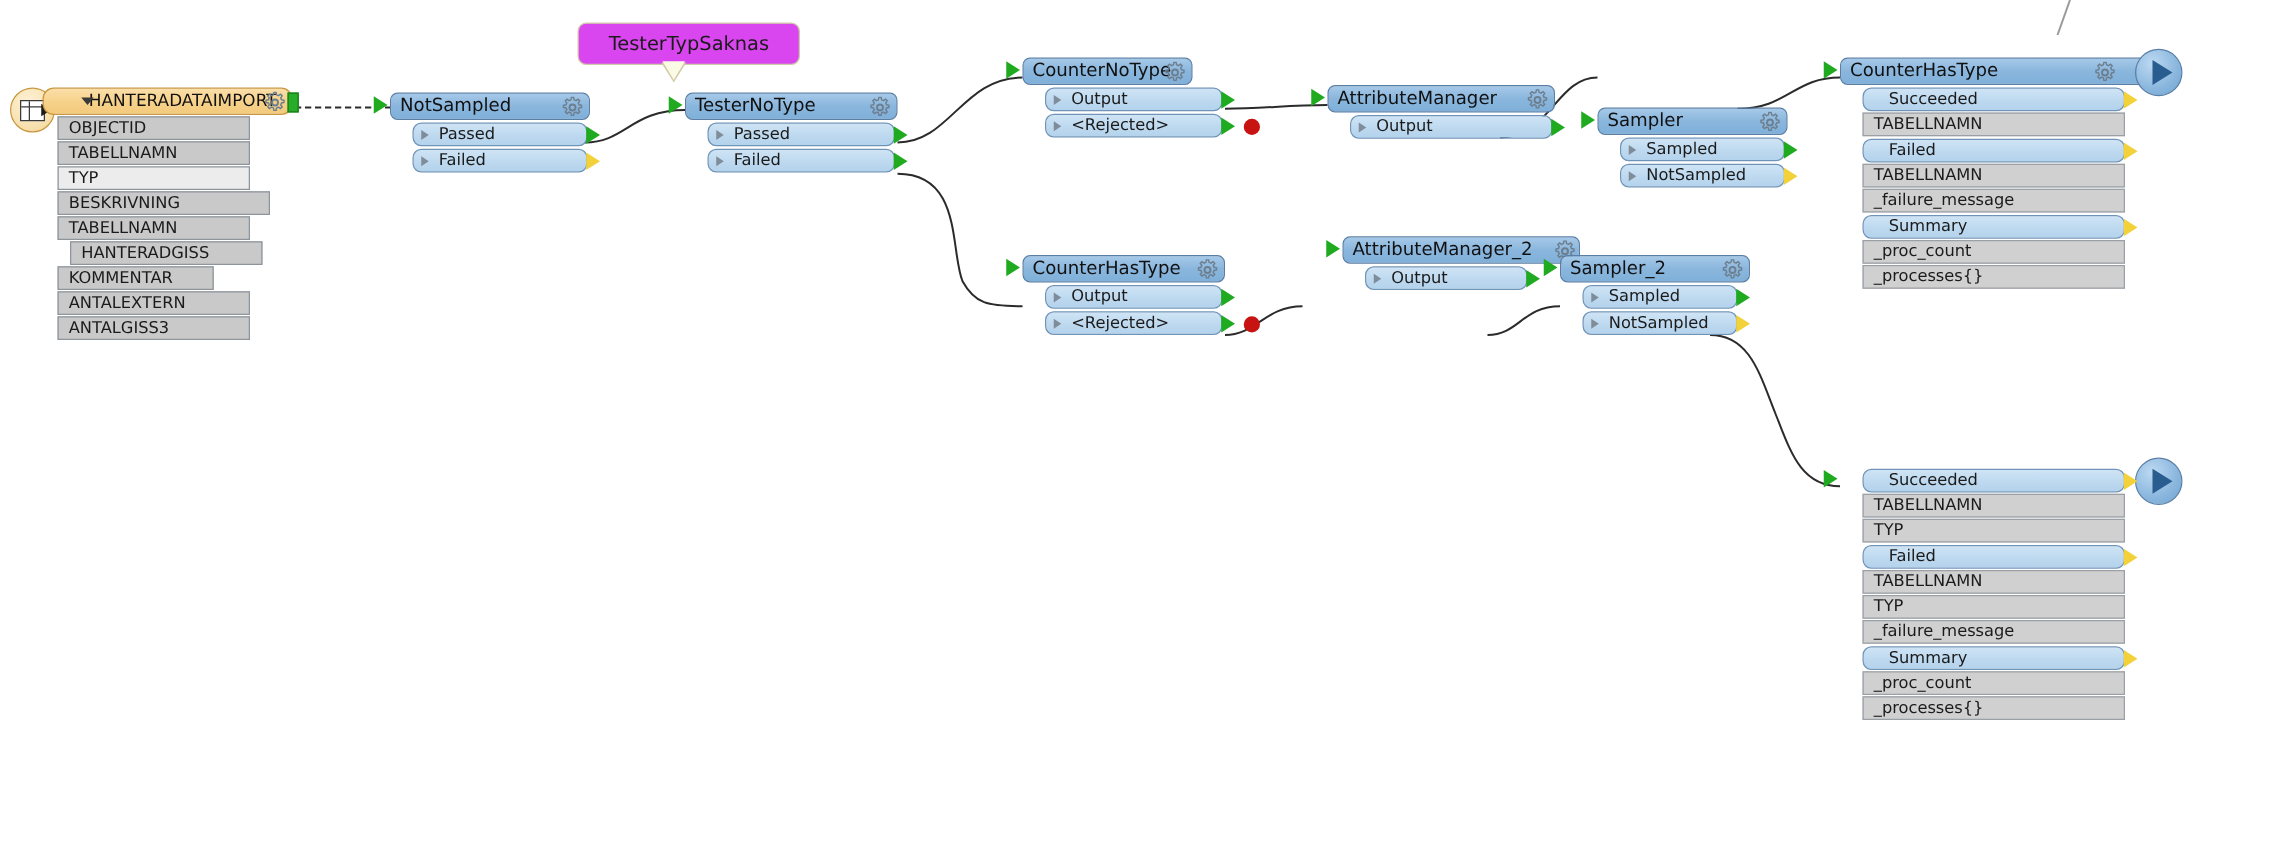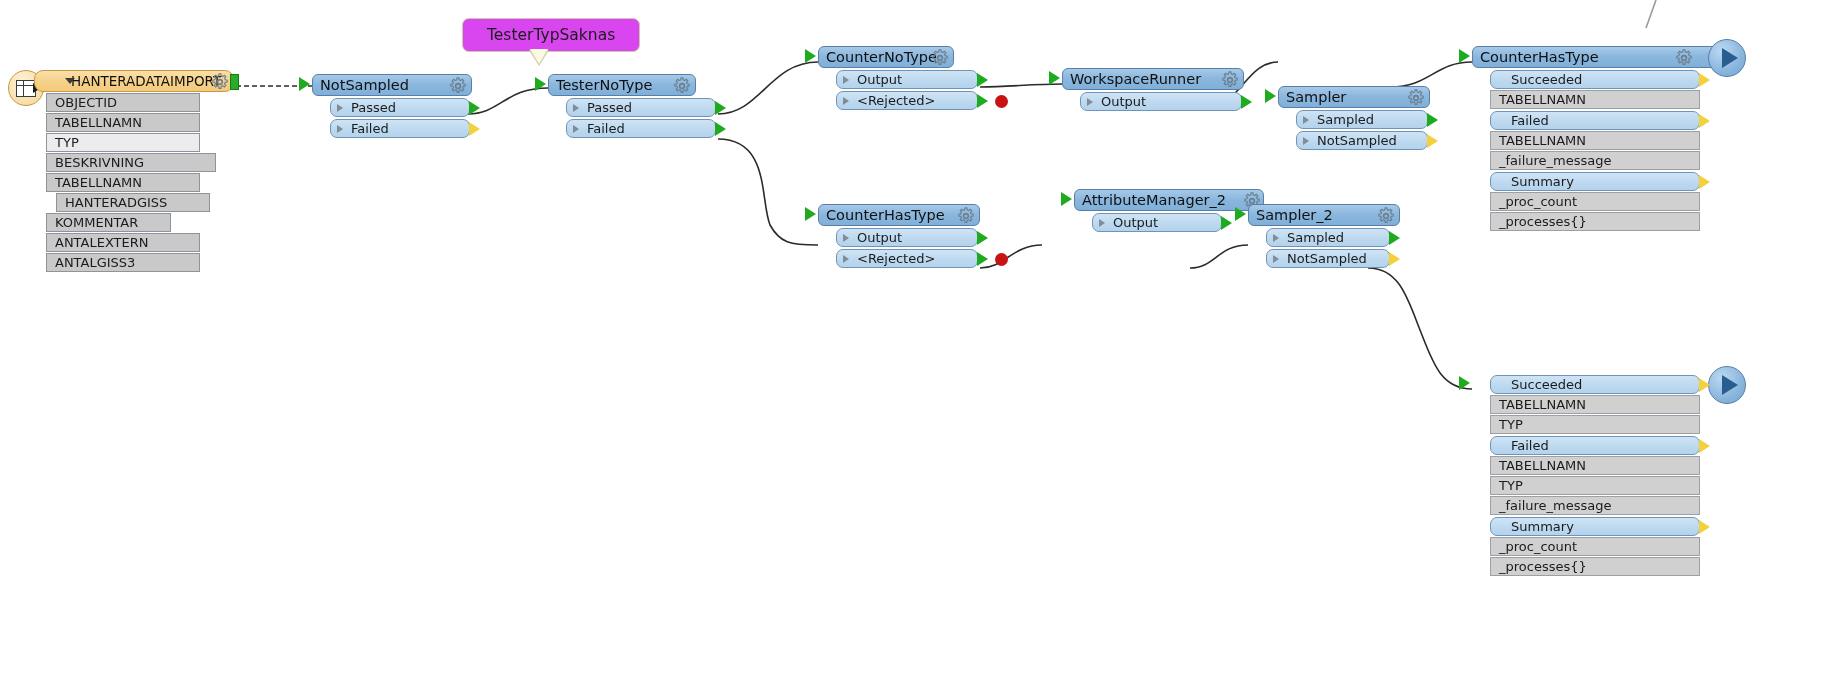--- a/index.html
+++ b/index.html
@@ -361,21 +361,21 @@
   </div>
 
   <div class="callout" style="left:462px; top:18px;">
     <span>TesterTypSaknas</span>
   </div>
   <div class="callout-tail-b" style="left:529px; top:50px;"></div>
   <div class="callout-tail" style="left:530px; top:49px;"></div>
 
   <div class="node" style="left:548px; top:74px;">
     <div class="in-arrow"></div>
-    <div class="node-header" style="width:148px;">
+    <div class="node-header" style="width:170px;">
       <span class="title">TesterNoType</span>
       <span class="gear">
         <svg width="18" height="18" viewBox="0 0 20 20">
             <path d="M10 6.5a3.5 3.5 0 1 0 0 7 3.5 3.5 0 0 0 0-7zm0 1.7a1.8 1.8 0 1 1 0 3.6 1.8 1.8 0 0 1 0-3.6z" fill="#6d7f8f"></path>
             <path d="M9 1h2l.4 2.2 1.7.7 1.8-1.3 1.5 1.5-1.3 1.8.7 1.7L18 8v2l-2.2.4-.7 1.7 1.3 1.8-1.5 1.5-1.8-1.3-1.7.7L11 17H9l-.4-2.2-1.7-.7-1.8 1.3-1.5-1.5 1.3-1.8-.7-1.7L2 10V8l2.2-.4.7-1.7L3.6 4.1l1.5-1.5 1.8 1.3 1.7-.7z" fill="none" stroke="#6d7f8f" stroke-width="1.3"></path>
           </svg>
       </span>
     </div>
     <div class="port" style="width:150px;">
       <span class="tri"></span>
@@ -409,21 +409,21 @@
       <span class="tri"></span>
       <span>&lt;Rejected&gt;</span>
       <span class="marker green" style="left:140px;"></span>
       <span class="red-dot" style="left:158px; top:3px;"></span>
     </div>
   </div>
 
   <div class="node" style="left:1062px; top:68px;">
     <div class="in-arrow"></div>
     <div class="node-header" style="width:182px;">
-      <span class="title">WorkspaceRunner</span>
+      <span class="title">AttributeManager</span>
       <span class="gear">
         <svg width="18" height="18" viewBox="0 0 20 20">
             <path d="M10 6.5a3.5 3.5 0 1 0 0 7 3.5 3.5 0 0 0 0-7zm0 1.7a1.8 1.8 0 1 1 0 3.6 1.8 1.8 0 0 1 0-3.6z" fill="#6d7f8f"></path>
             <path d="M9 1h2l.4 2.2 1.7.7 1.8-1.3 1.5 1.5-1.3 1.8.7 1.7L18 8v2l-2.2.4-.7 1.7 1.3 1.8-1.5 1.5-1.8-1.3-1.7.7L11 17H9l-.4-2.2-1.7-.7-1.8 1.3-1.5-1.5 1.3-1.8-.7-1.7L2 10V8l2.2-.4.7-1.7L3.6 4.1l1.5-1.5 1.8 1.3 1.7-.7z" fill="none" stroke="#6d7f8f" stroke-width="1.3"></path>
           </svg>
       </span>
     </div>
     <div class="port" style="width:162px;">
       <span class="tri"></span>
       <span>Output</span>

